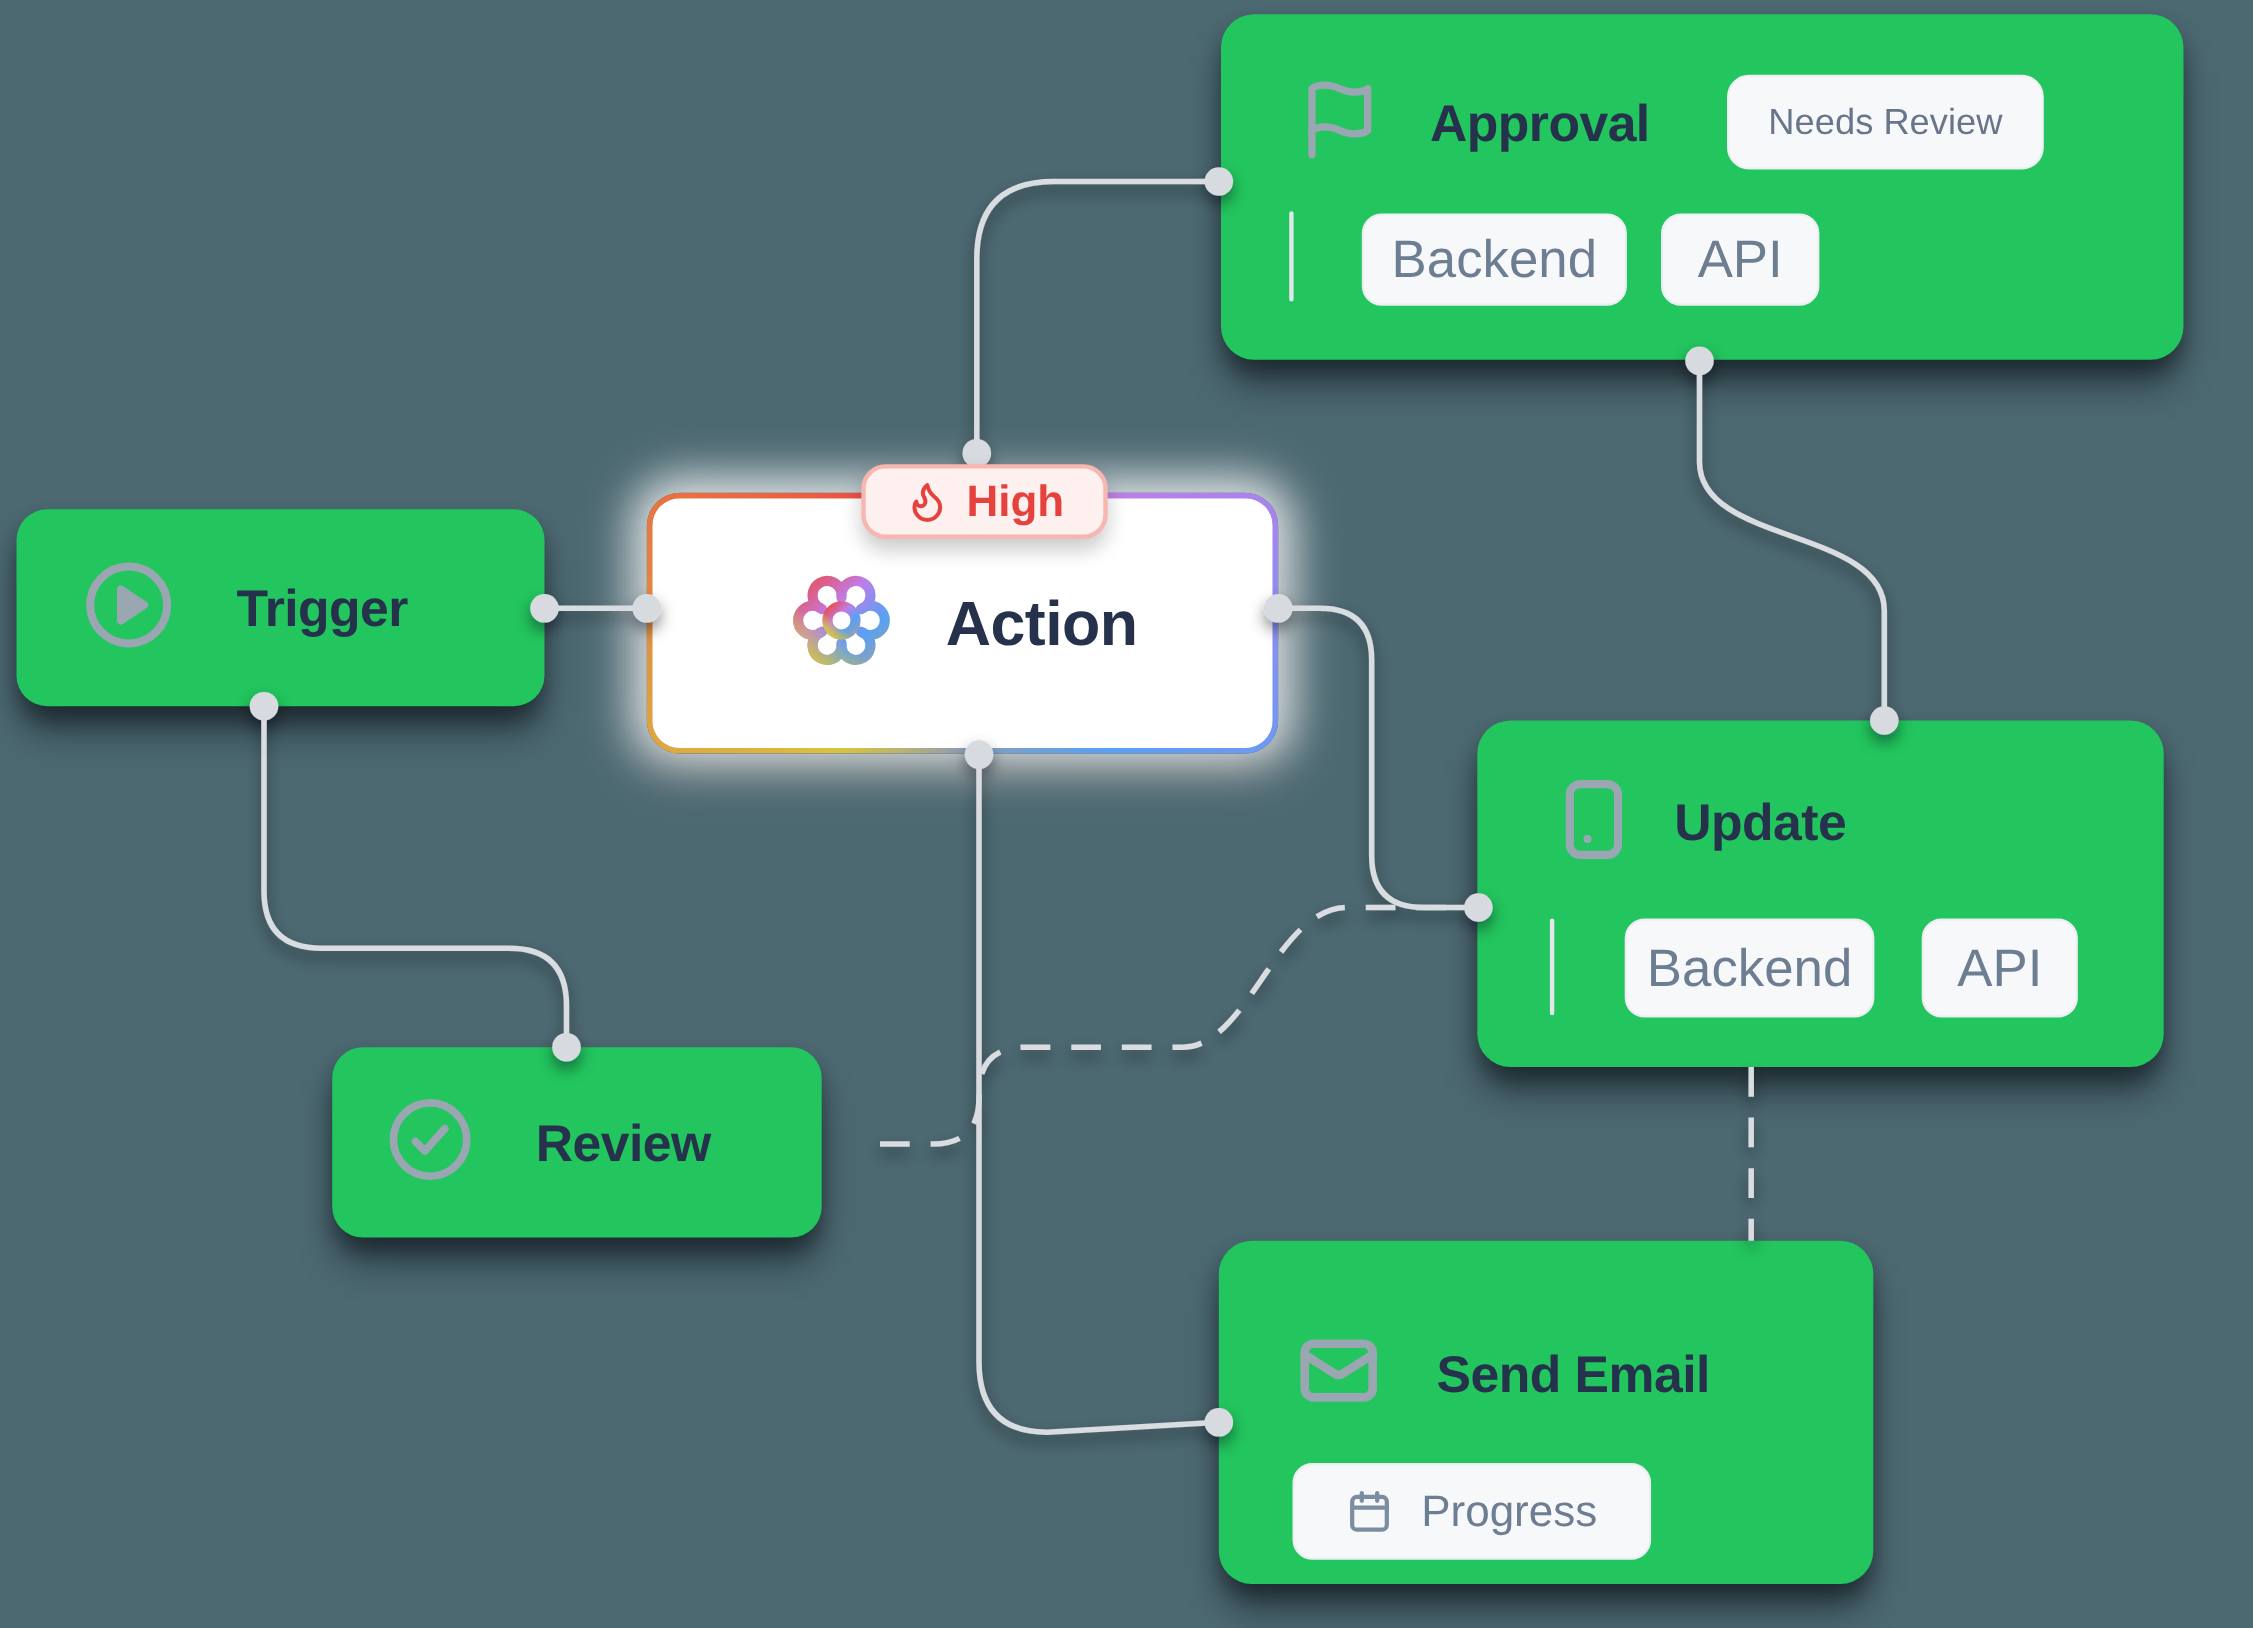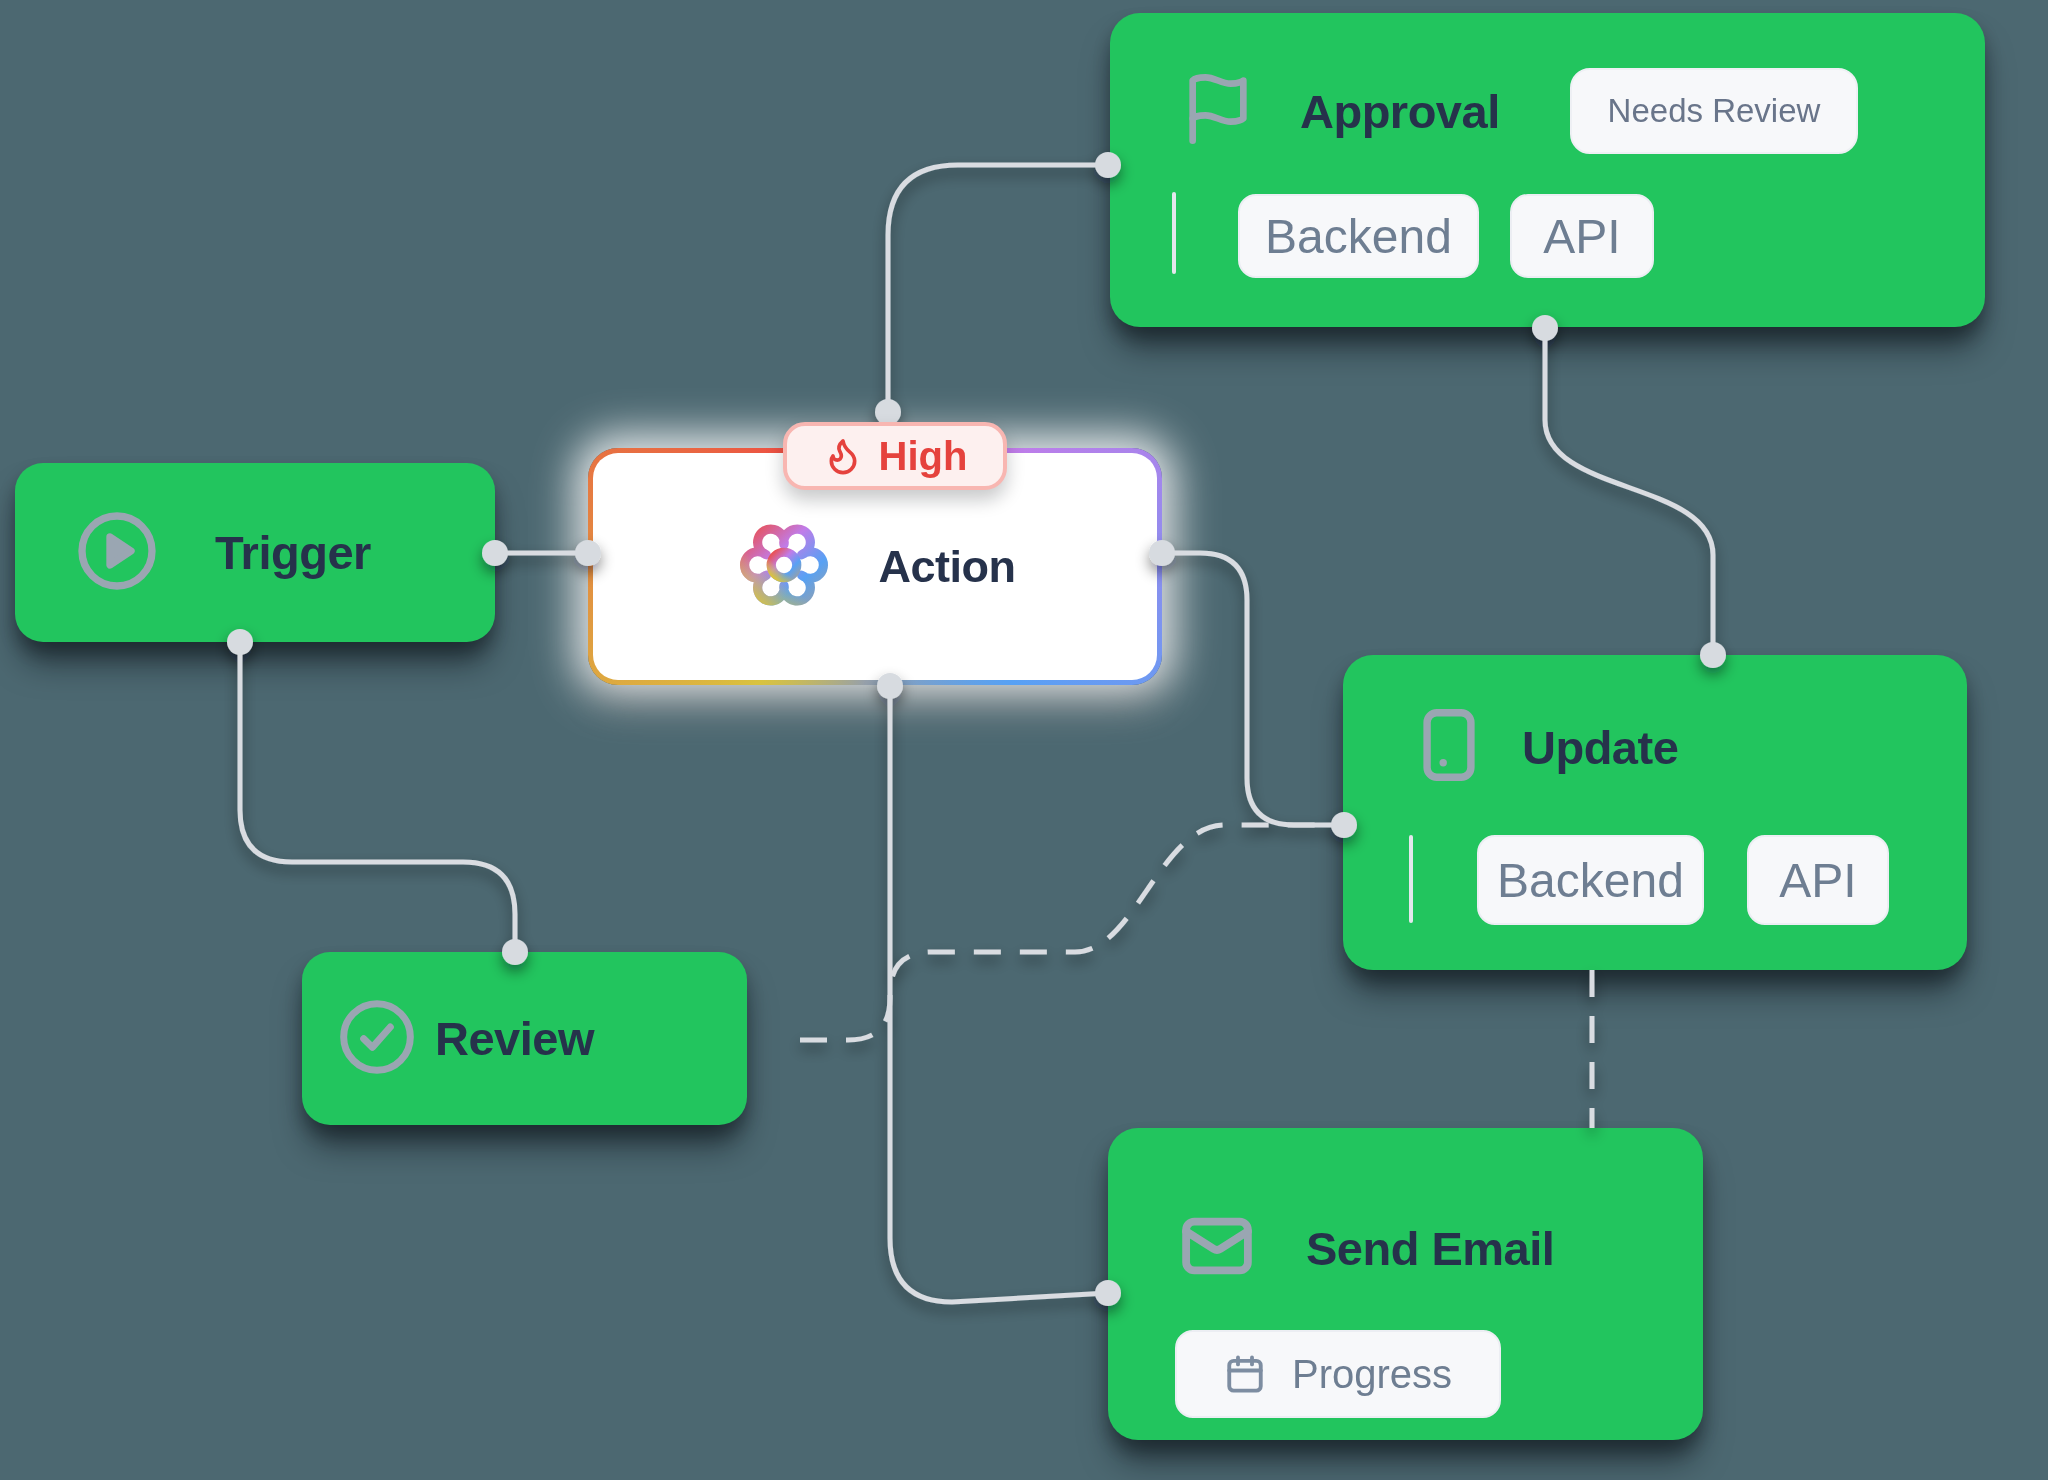--- a/index.html
+++ b/index.html
@@ -8,28 +8,28 @@
   .card{position:absolute;background:#22c55e;border-radius:28px;
         box-shadow:0 26px 32px -6px rgba(7,13,18,.55), 0 10px 16px rgba(7,13,18,.3);
         display:flex;align-items:center;z-index:2;}
   .heading{color:#26324b;font-weight:700;font-size:47px;letter-spacing:-0.5px;}
   .gicon{color:#9aa6b2;flex:0 0 auto;}
   .tag{background:#f7f8fa;border:2px solid #eceef3;border-radius:18px;
        color:#6e7e92;font-size:48px;display:flex;align-items:center;justify-content:center;}
   .divider{position:absolute;width:4px;background:#e3e7ec;border-radius:2px;}
   
   #card-trigger{left:15px;top:463px;width:480px;height:179px;padding-left:60px;gap:56px;box-sizing:border-box;}
-  #card-review{left:302px;top:952px;width:445px;height:173px;padding-left:35px;gap:18px;box-sizing:border-box;}
+  #card-review{left:302px;top:952px;width:445px;height:173px;padding-left:49px;gap:56px;box-sizing:border-box;}
   #card-action{left:588px;top:448px;width:574px;height:237px;border:5px solid transparent;border-radius:30px;
         background:linear-gradient(#fff,#fff) padding-box,
         conic-gradient(from 225deg at 50% 50%, #d9c33f 0deg, #ee4b43 100deg, #c07ce9 185deg,
                        #57a1f4 265deg, #96a0aa 320deg, #d9c33f 360deg) border-box;
         box-shadow:0 0 42px 14px rgba(255,255,255,.85), 0 26px 34px -6px rgba(7,13,18,.4);
         justify-content:center;gap:46px;box-sizing:border-box;z-index:3;}
-  #card-action .heading{font-size:45px;}
+  #card-action .heading{font-size:57px;}
   #card-approval{left:1110px;top:13px;width:875px;height:314px;border-radius:30px;display:block;}
   #card-update{left:1343px;top:655px;width:624px;height:315px;border-radius:30px;display:block;}
   #card-sendemail{left:1108px;top:1128px;width:595px;height:312px;border-radius:30px;display:block;}
   
   #card-approval .row1{position:absolute;left:70px;top:55px;height:86px;gap:44px;display:flex;align-items:center;}
   #badge-needs-review{position:absolute;left:460px;top:55px;width:288px;height:86px;
         background:#f7f8fa;border:2px solid #eef0f4;border-radius:20px;color:#69758a;font-size:33px;
         display:flex;align-items:center;justify-content:center;box-sizing:border-box;}
   #card-approval .divider{left:62px;top:179px;height:82px;}
   #approval-tag-backend{position:absolute;left:128px;top:181px;width:237px;height:80px;}

